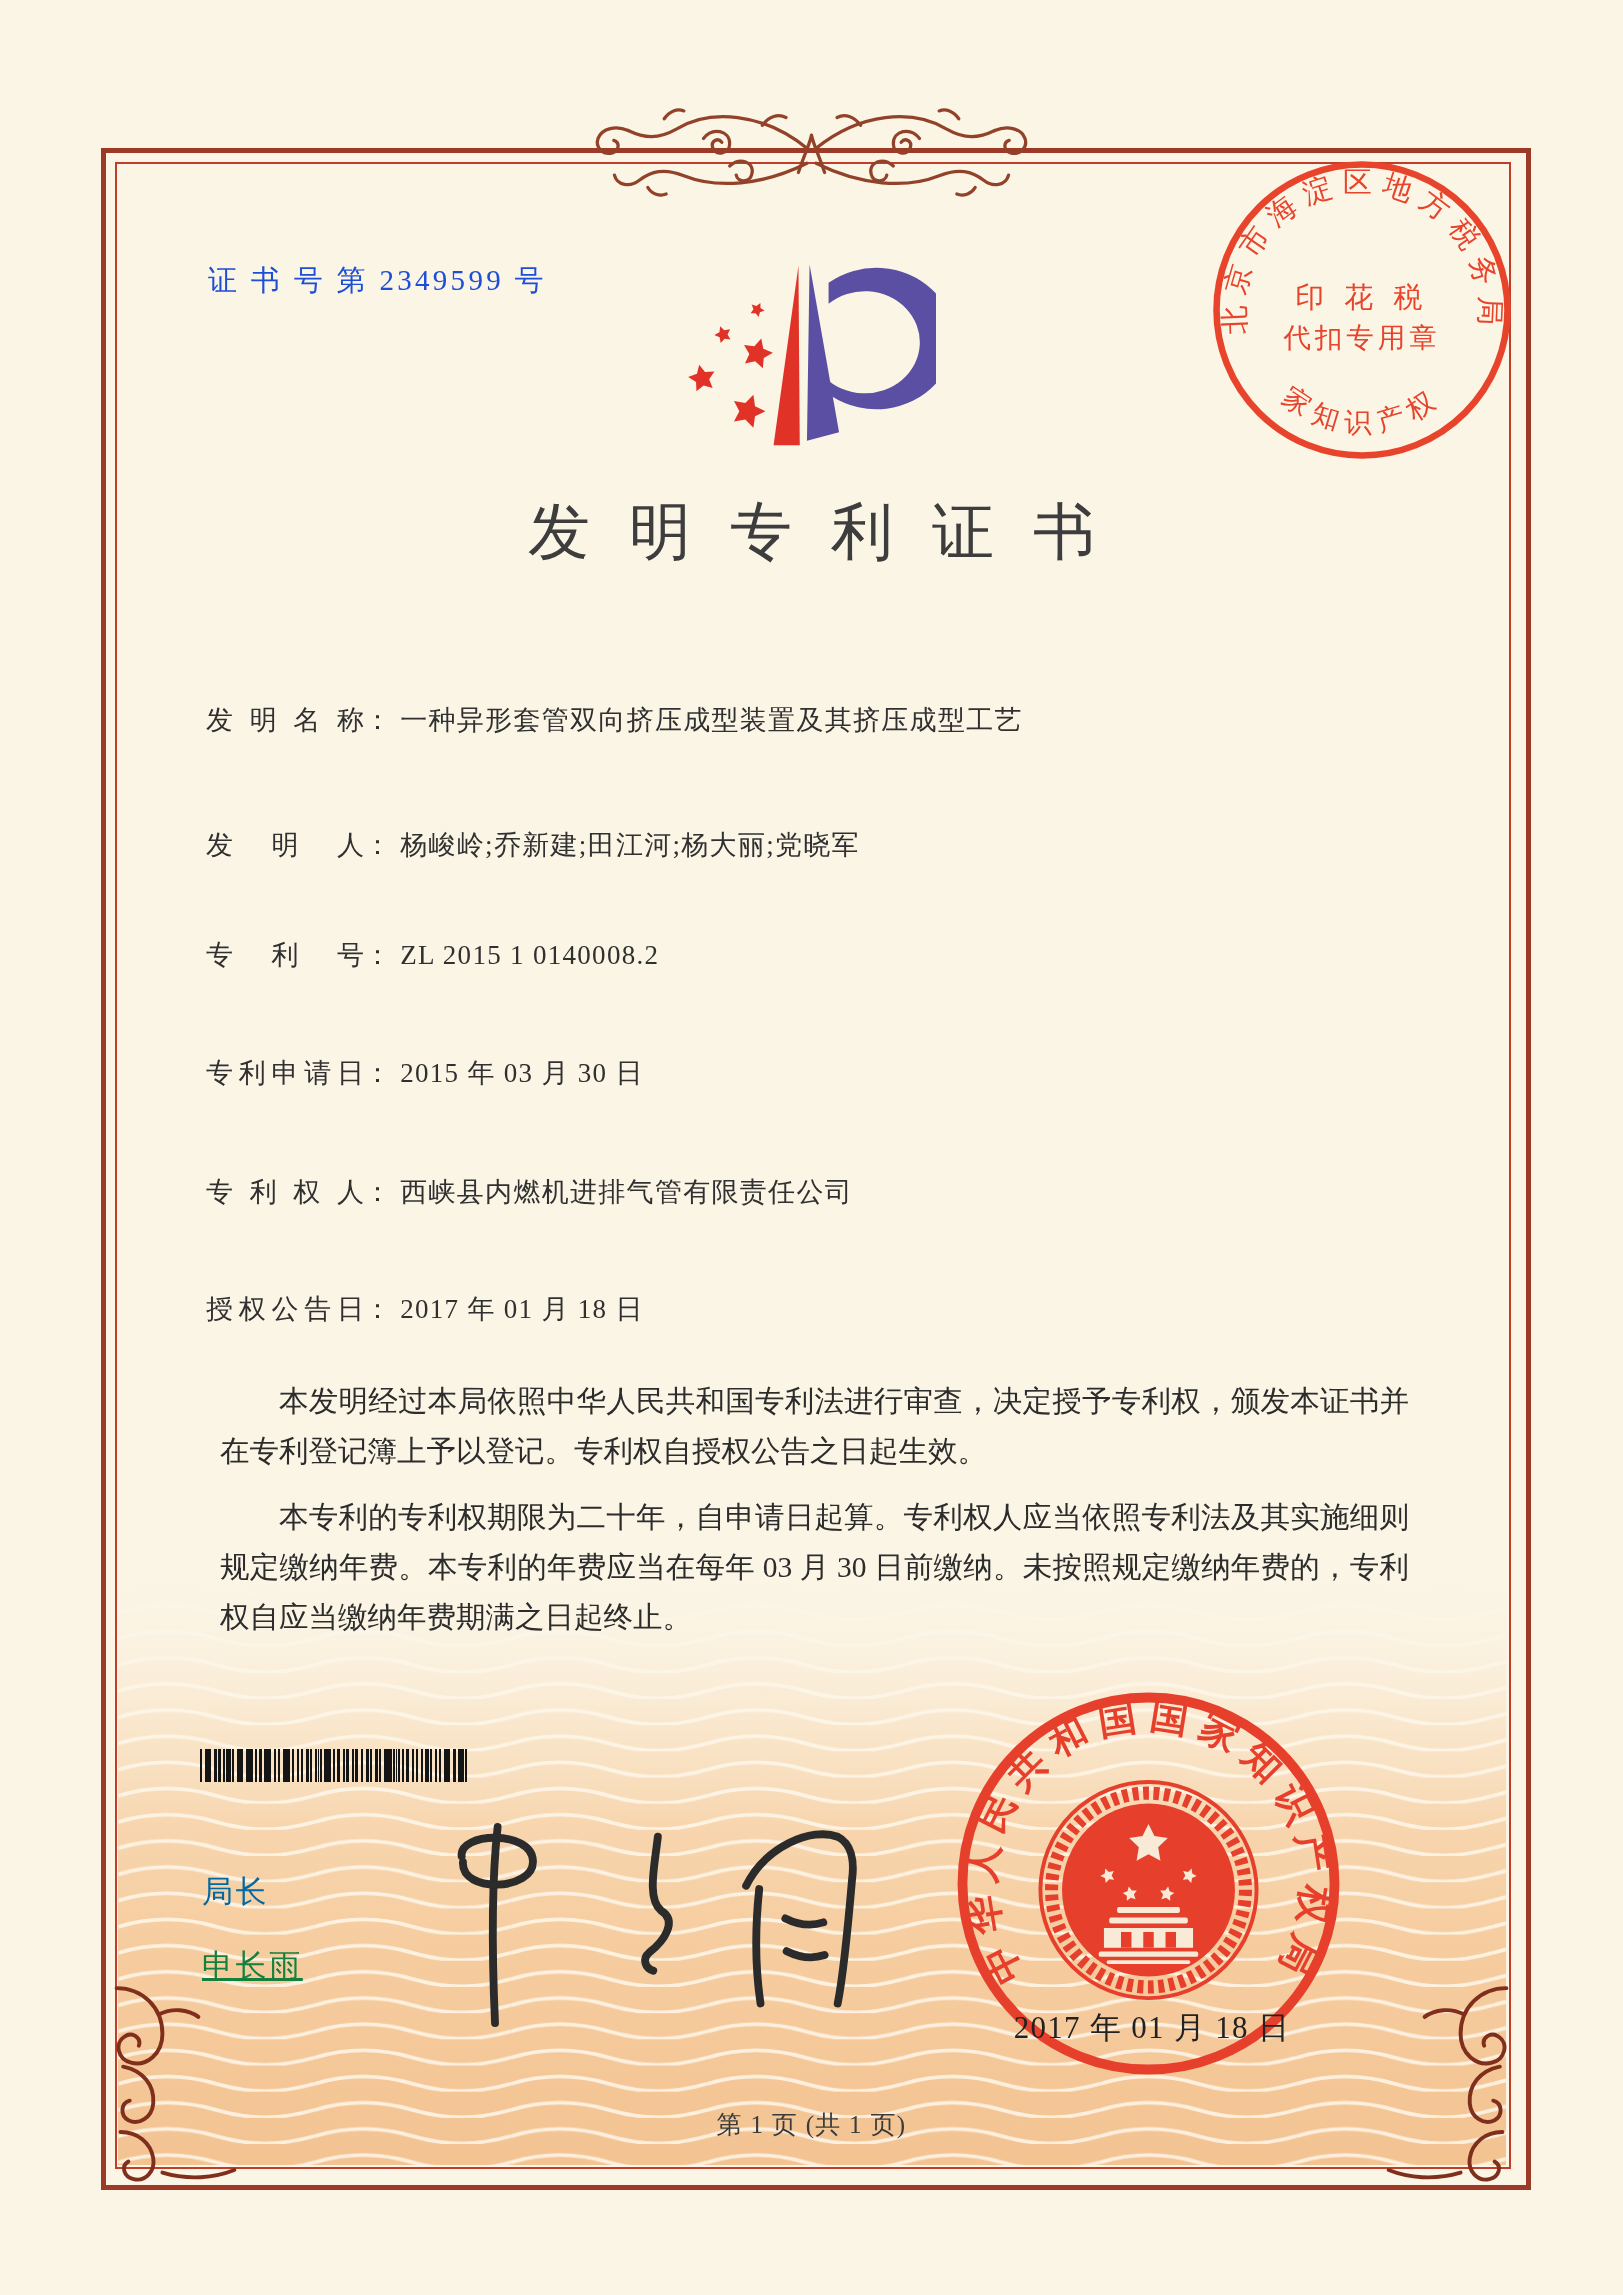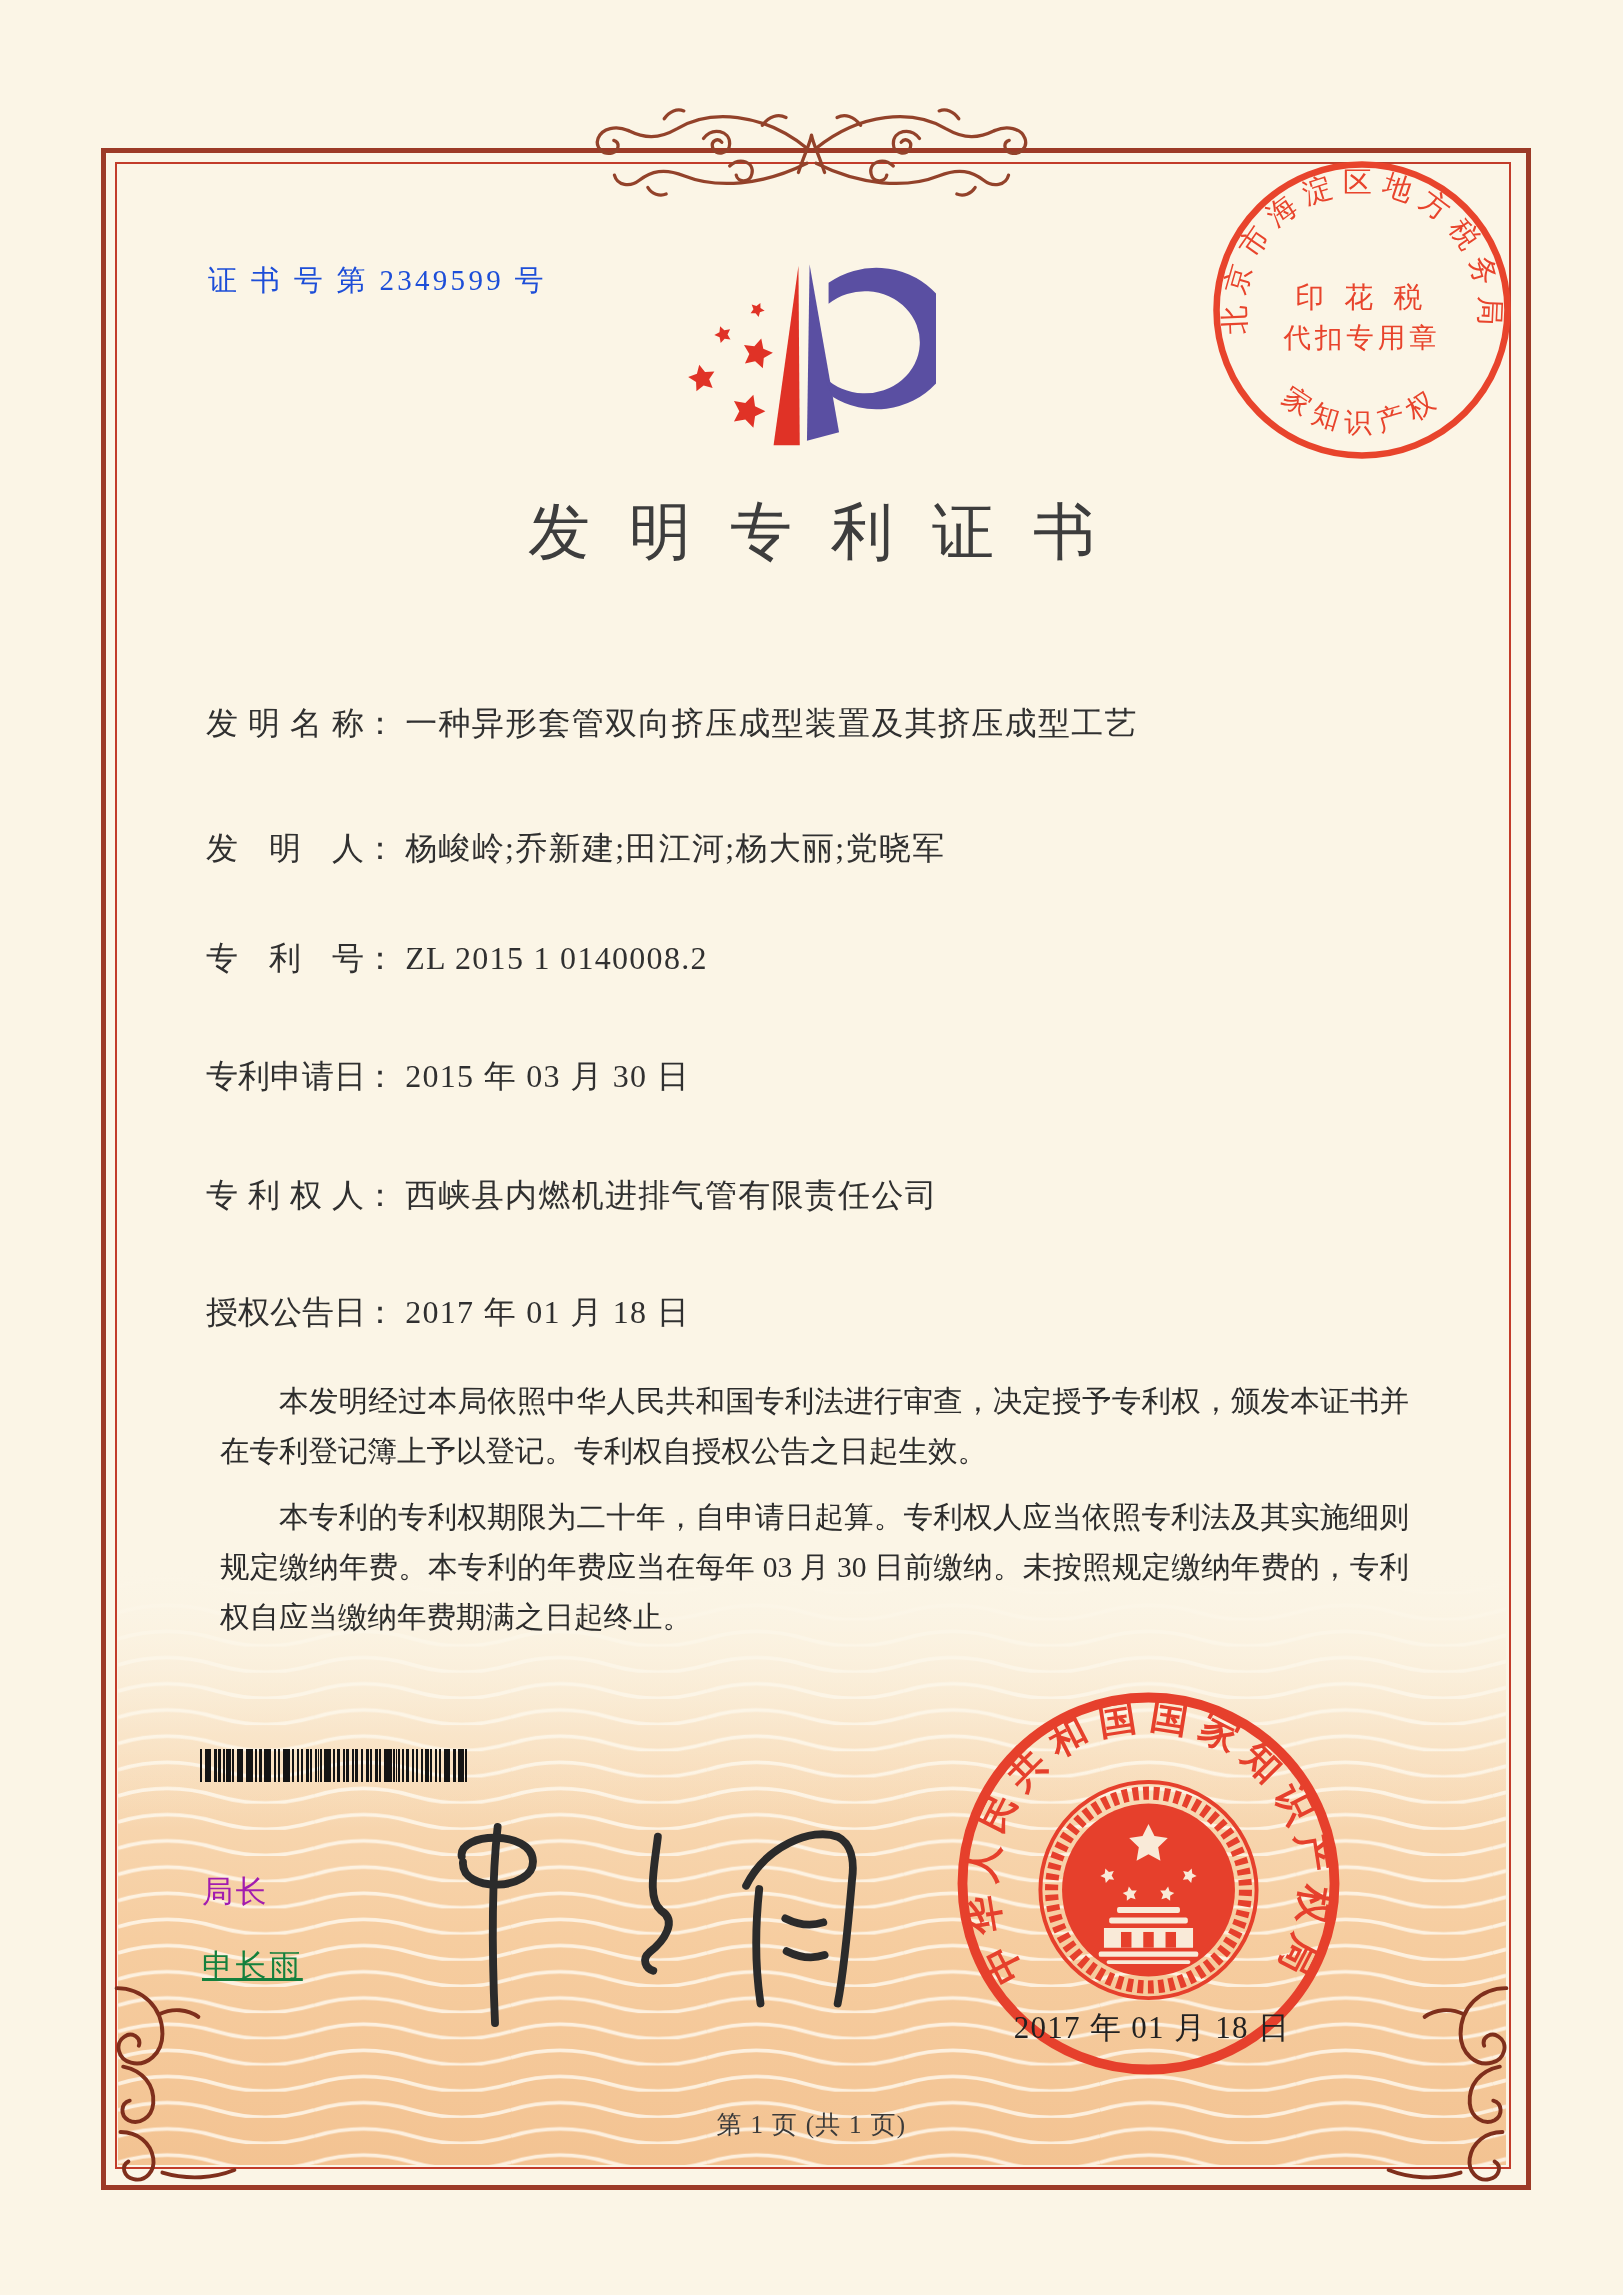--- a/index.html
+++ b/index.html
@@ -17,36 +17,36 @@
   .wave-zone{left:118px;top:1568px;width:1388px;height:597px;
     background:linear-gradient(180deg, rgba(248,220,185,0) 0%, #f8dcb9 28%, #f6cda0 62%, #f3c392 100%);}
   .wave-zone svg{position:absolute;left:0;top:0;}
   .wave-fade{left:118px;top:1568px;width:1388px;height:275px;
     background:linear-gradient(180deg,#fbf5e6 0%, rgba(251,245,230,0) 95%);}
   
   .cert-no{left:208px;top:261px;font-size:29px;letter-spacing:3.3px;color:#1d4ed8;}
   .title{left:0;right:0;top:490px;text-align:center;font-size:62px;color:#3d3d3d;
     letter-spacing:39px;text-indent:39px;font-weight:normal;}
   
-  .field-row{left:206px;font-size:32px;color:#303030;white-space:nowrap;}
+  .field-row{left:206px;font-size:27px;color:#303030;white-space:nowrap;}
   .flabel{display:inline-block;width:158px;text-align:justify;text-align-last:justify;vertical-align:baseline;}
   .fcolon{display:inline-block;margin-right:9.2px;}
   .fvalue{letter-spacing:1.3px;}
   
   .body-text{left:204px;top:1360px;width:1221px;font-size:29.5px;line-height:50px;text-align:justify;color:#2c2c2c;}
   .body-text p{margin:16px;text-indent:2em;}
   
   .barcode{left:200px;top:1749px;width:267px;height:33px;
     background-image:
       repeating-linear-gradient(90deg,#141414 0 2px,rgba(0,0,0,0) 2px 4.6px),
       repeating-linear-gradient(90deg,#141414 0 1.3px,rgba(0,0,0,0) 1.3px 9.8px),
       repeating-linear-gradient(90deg,rgba(0,0,0,0) 0 5.9px,#141414 5.9px 9.2px,rgba(0,0,0,0) 9.2px 20px),
       repeating-linear-gradient(90deg,rgba(0,0,0,0) 0 15px,#141414 15px 17px,rgba(0,0,0,0) 17px 35px);}
   
-  .sig-title{left:202px;top:1871px;font-size:31px;letter-spacing:2.6px;color:#a21caf;}
+  .sig-title{left:202px;top:1871px;font-size:31px;letter-spacing:2.6px;color:#0369a1;}
   .sig-name{left:202px;top:1945px;font-size:31px;letter-spacing:2.6px;color:#15803d;text-decoration:underline;}
   
   .seal-date{left:962px;top:2007px;width:380px;text-align:center;font-size:31px;color:#222;letter-spacing:1.3px;}
   .footer{left:0;right:0;top:2108px;text-align:center;font-size:25px;color:#3a3a3a;letter-spacing:1.3px;}
   
   text{font-family:"Liberation Serif","DejaVu Serif",serif;}
 </style>
 </head>
 <body>
 

